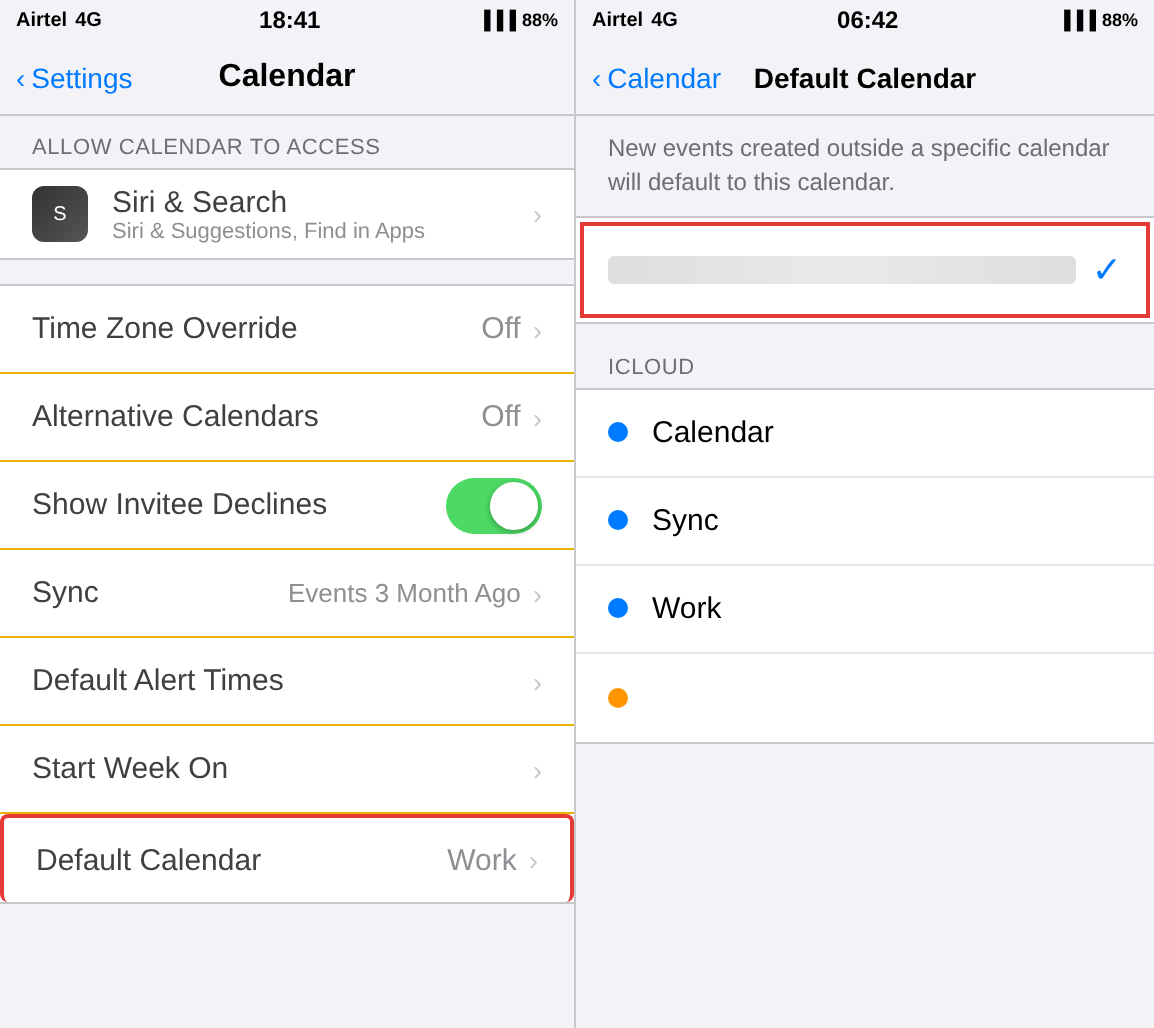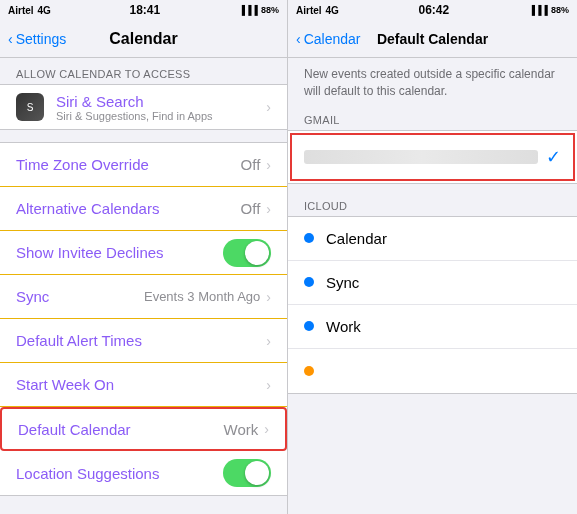--- a/index.html
+++ b/index.html
@@ -104,21 +104,21 @@
       flex-shrink: 0;
     }
 
     .row-icon.siri {
       background: linear-gradient(135deg, #333, #555);
     }
 
     .row-label {
       flex: 1;
       font-size: 15px;
-      color: #8b5cf6;
+      color: #404040;
     }
 
     .row-sublabel {
       font-size: 11px;
       color: #8e8e93;
     }
 
     .row-value {
       font-size: 15px;
       color: #8e8e93;
@@ -335,26 +335,20 @@
       <span class="row-label">Start Week On</span>
       <span class="chevron">›</span>
     </div>
 
     <div class="settings-row highlighted-row">
       <span class="row-label">Default Calendar</span>
       <span class="row-value">Work</span>
       <span class="chevron">›</span>
     </div>
 
-    <div class="settings-row">
-      <span class="row-label">Location Suggestions</span>
-      <div class="toggle on">
-        <div class="toggle-knob"></div>
-      </div>
-    </div>
   </div>
 </div>
 
 <div class="right-panel">
 
   <div class="status-bar">
     <div class="status-bar-left">
       <span>Airtel</span>
       <span>4G</span>
     </div>
@@ -368,21 +362,20 @@
   <div class="right-nav-bar">
     <div class="nav-back">
       <span>‹</span>
       <span style="color:#007aff;font-size:14px;">Calendar</span>
     </div>
     <span class="nav-title" style="font-size:14px;">Default Calendar</span>
   </div>
 
   <div class="description-text">New events created outside a specific calendar will default to this calendar.</div>
 
-  <div class="section-label">GMAIL</div>
   <div style="background:#fff;border-top:1px solid #c8c8cc;border-bottom:1px solid #c8c8cc;">
     <div style="border:2px solid #e53935;margin:2px;">
       <div class="gmail-row-content">
         <div class="blurred-text"></div>
         <span class="checkmark" style="margin-left:8px;">✓</span>
       </div>
     </div>
   </div>
 
   <div style="height:10px;background:#f2f2f7;"></div>

